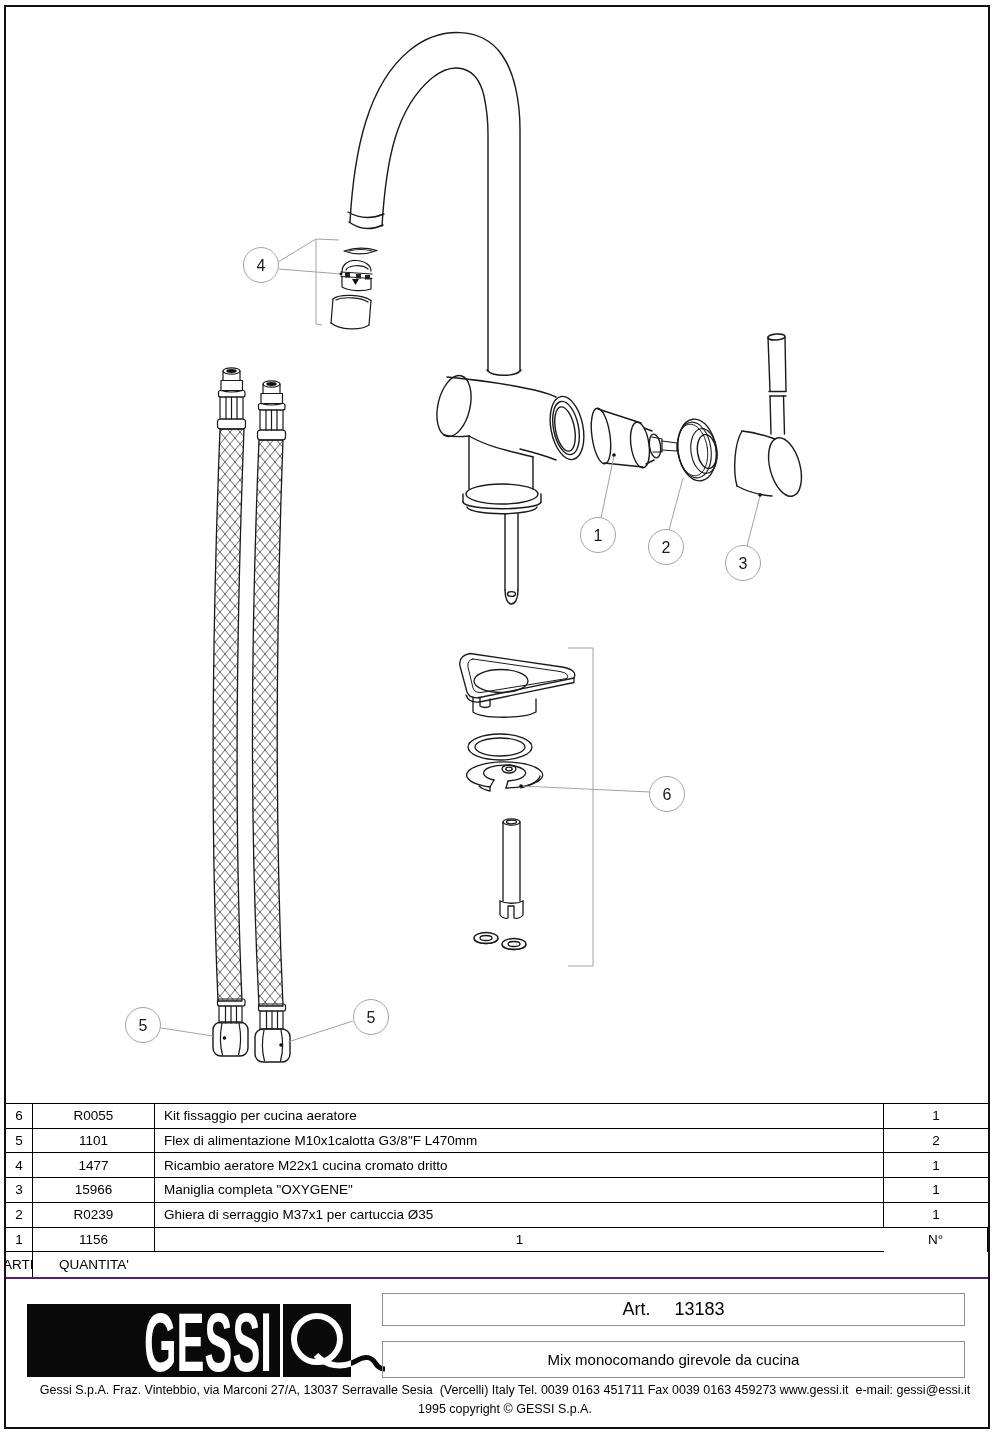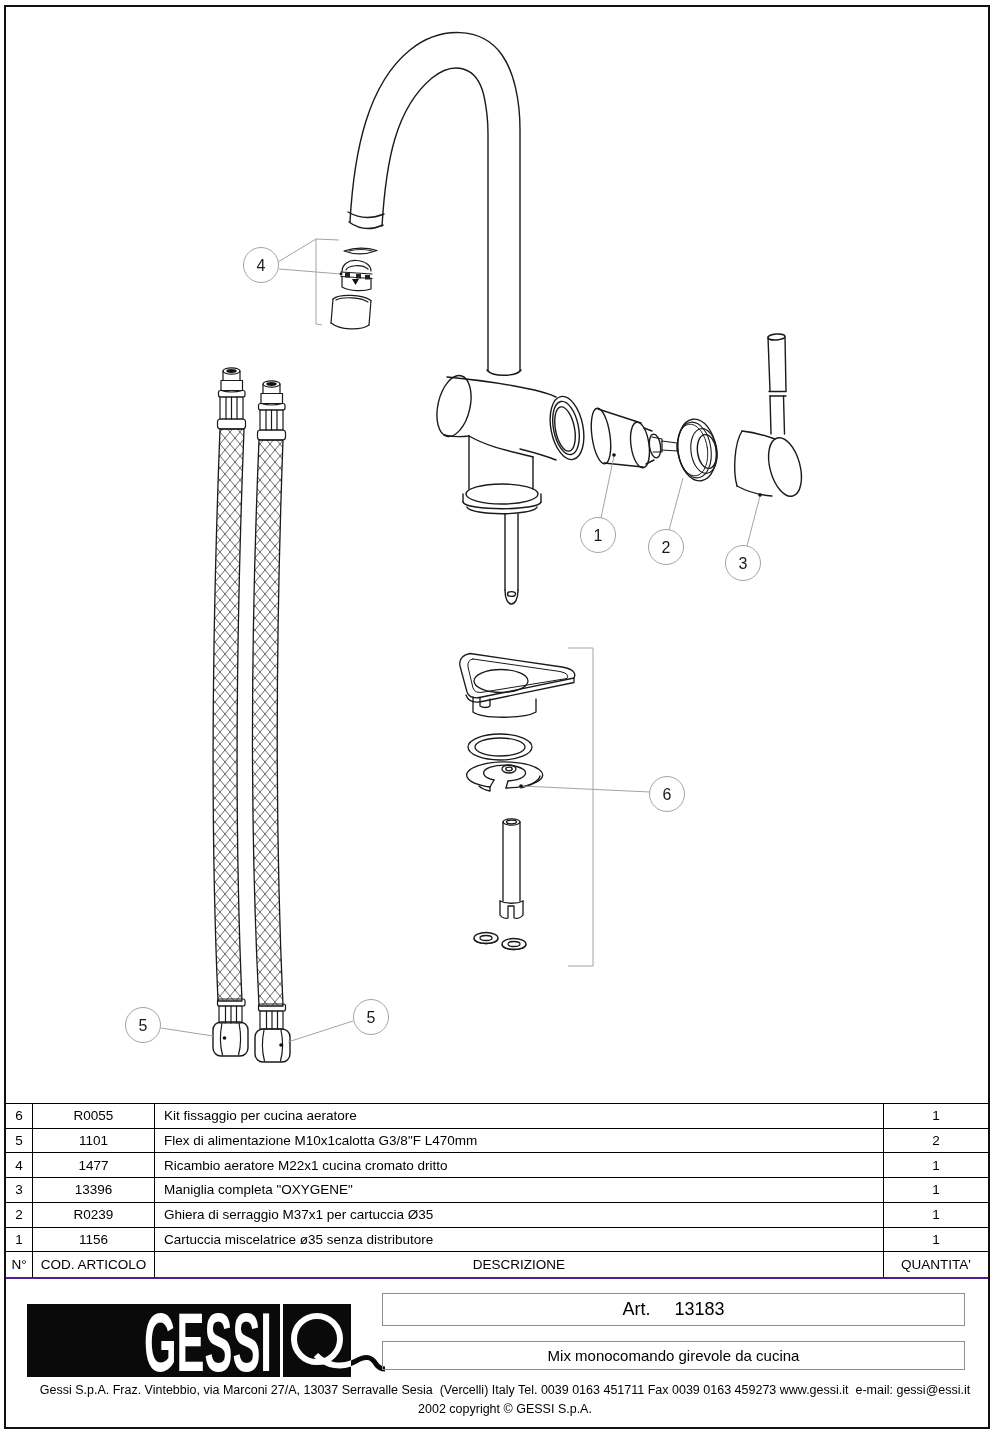--- a/index.html
+++ b/index.html
@@ -12,21 +12,21 @@
   .tc{display:flex;align-items:center;justify-content:center;border-bottom:1px solid #000;box-sizing:border-box;white-space:nowrap;overflow:hidden;}
   .tc.br{border-right:1px solid #000;}
   .tc.left{justify-content:flex-start;padding-left:9px;}
   .tc.last{border-bottom:none;}
 
   
   .title-block{position:absolute;left:0;top:1270px;width:100%;height:150px;border-top:2px solid #4c1d95;box-sizing:border-box;}
   .logo-svg{position:absolute;left:20px;top:24px;}
   .art-box{position:absolute;left:376px;top:14px;width:583px;height:33px;border:1px solid #8f8f8f;box-sizing:border-box;display:flex;align-items:center;justify-content:center;font-size:18px;}
   .art-box .artnum{margin-left:24px;}
-  .name-box{position:absolute;left:376px;top:62px;width:583px;height:29px;border:1px solid #8f8f8f;box-sizing:border-box;display:flex;align-items:center;justify-content:center;font-size:15px;}
+  .name-box{position:absolute;left:376px;top:62px;width:583px;height:37px;border:1px solid #8f8f8f;box-sizing:border-box;display:flex;align-items:center;justify-content:center;font-size:15px;}
   .addr{position:absolute;left:0;width:100%;text-align:center;font-size:12.5px;white-space:pre;padding-left:8px;}
   .addr1{top:104px;}
   .addr2{top:123px;}
 </style>
 </head>
 <body>
 
 <div class="page">
  <div class="frame">
 
@@ -247,37 +247,35 @@
     <div class="tc br">1101</div>
     <div class="tc br left">Flex di alimentazione M10x1calotta G3/8"F L470mm</div>
     <div class="tc">2</div>
 
     <div class="tc br">4</div>
     <div class="tc br">1477</div>
     <div class="tc br left">Ricambio aeratore M22x1 cucina cromato dritto</div>
     <div class="tc">1</div>
 
     <div class="tc br">3</div>
-    <div class="tc br">13396</div>
+    <div class="tc br">15966</div>
     <div class="tc br left">Maniglia completa "OXYGENE"</div>
     <div class="tc">1</div>
 
     <div class="tc br">2</div>
     <div class="tc br">R0239</div>
     <div class="tc br left">Ghiera di serraggio M37x1 per cartuccia Ø35</div>
     <div class="tc">1</div>
 
     <div class="tc br">1</div>
     <div class="tc br">1156</div>
-    <div class="tc br left">Cartuccia miscelatrice ø35 senza distributore</div>
     <div class="tc">1</div>
 
     <div class="tc br last">N°</div>
     <div class="tc br last">COD. ARTICOLO</div>
-    <div class="tc br last">DESCRIZIONE</div>
     <div class="tc last">QUANTITA'</div>
   </div>
 
   <div class="title-block">
 
     <svg class="logo-svg" width="368" height="78" viewBox="0 0 368 78" xmlns="http://www.w3.org/2000/svg">
       <defs>
             <clipPath id="gbox">
               <rect x="257" y="1" width="68" height="73"></rect>
             </clipPath>
@@ -291,17 +289,17 @@
     </svg>
 
     <div class="art-box">
       <span>Art.</span>
       <span class="artnum">13183</span>
     </div>
 
     <div class="name-box">Mix monocomando girevole da cucina</div>
 
     <div class="addr addr1">Gessi S.p.A. Fraz. Vintebbio, via Marconi 27/A, 13037 Serravalle Sesia  (Vercelli) Italy Tel. 0039 0163 451711 Fax 0039 0163 459273 www.gessi.it  e-mail: gessi@essi.it</div>
-    <div class="addr addr2">2002 copyright © GESSI S.p.A.</div>
+    <div class="addr addr2">1995 copyright © GESSI S.p.A.</div>
   </div>
 
  </div>
 </div>
 
 </body></html>

